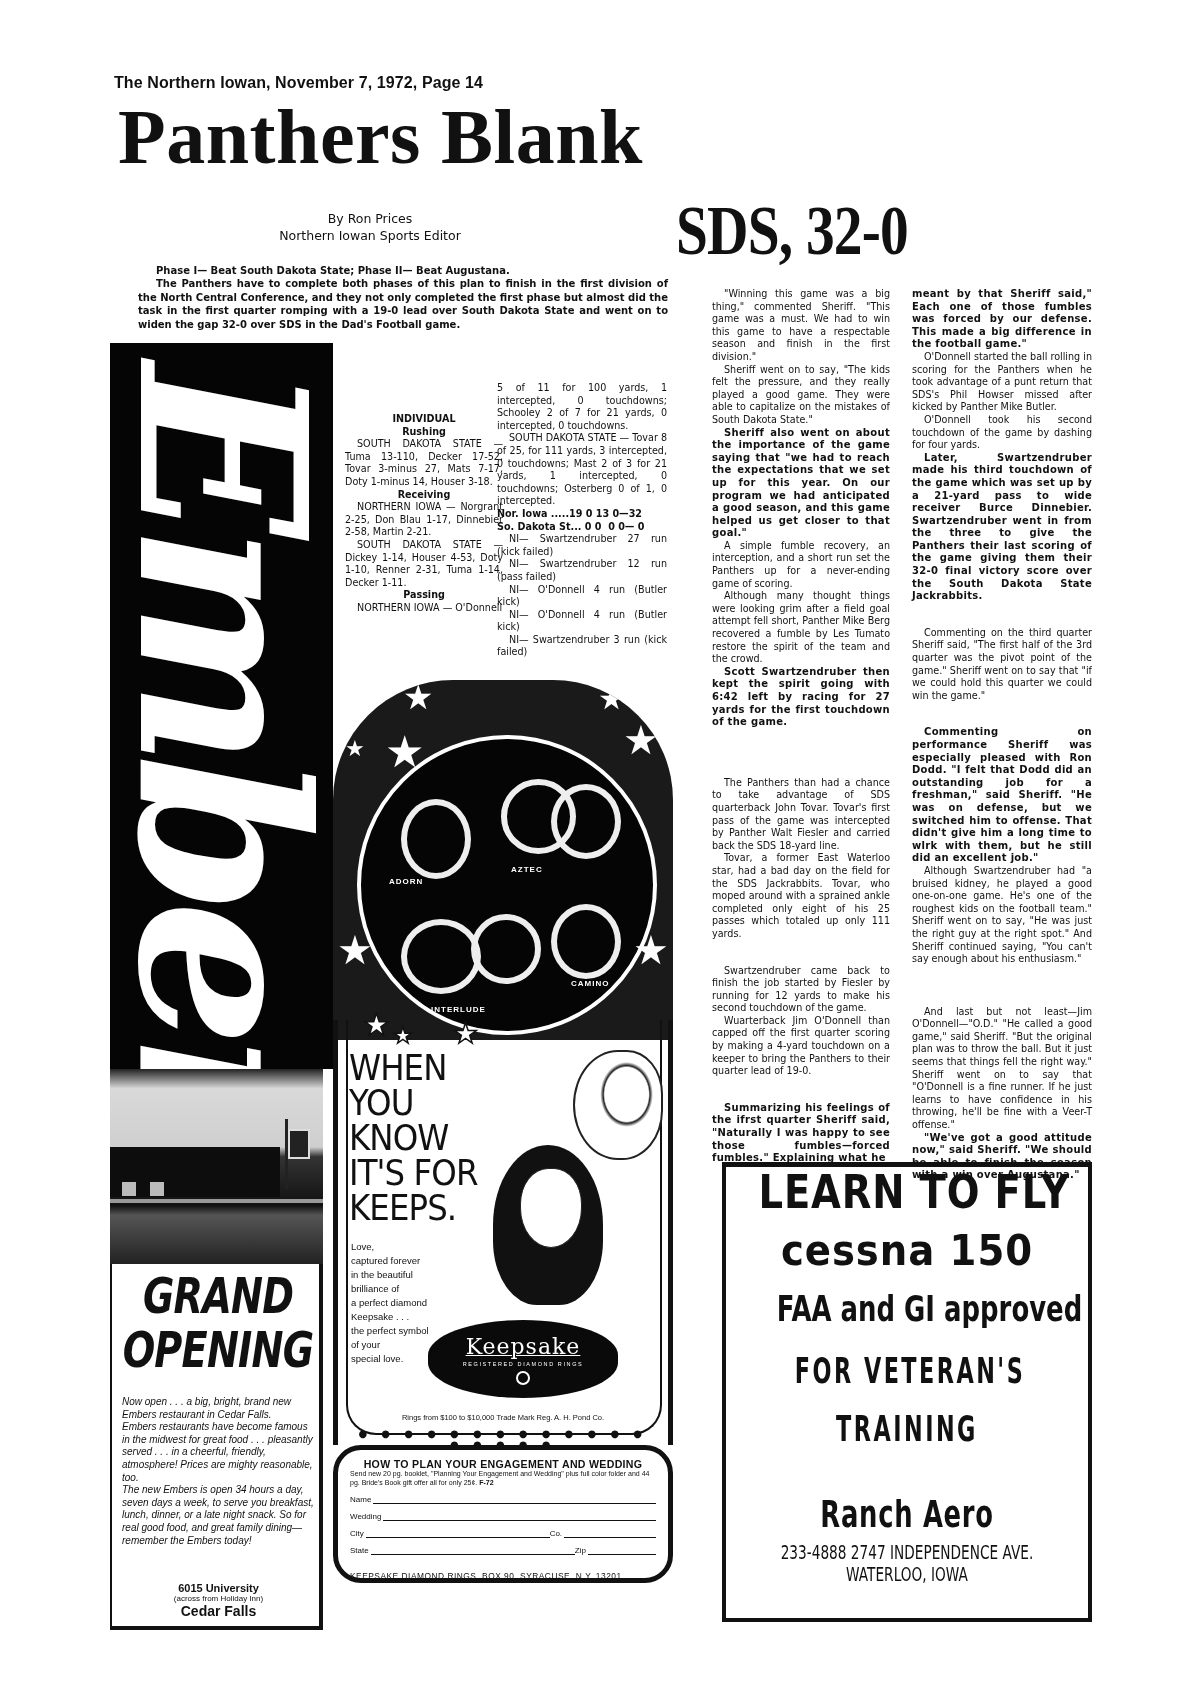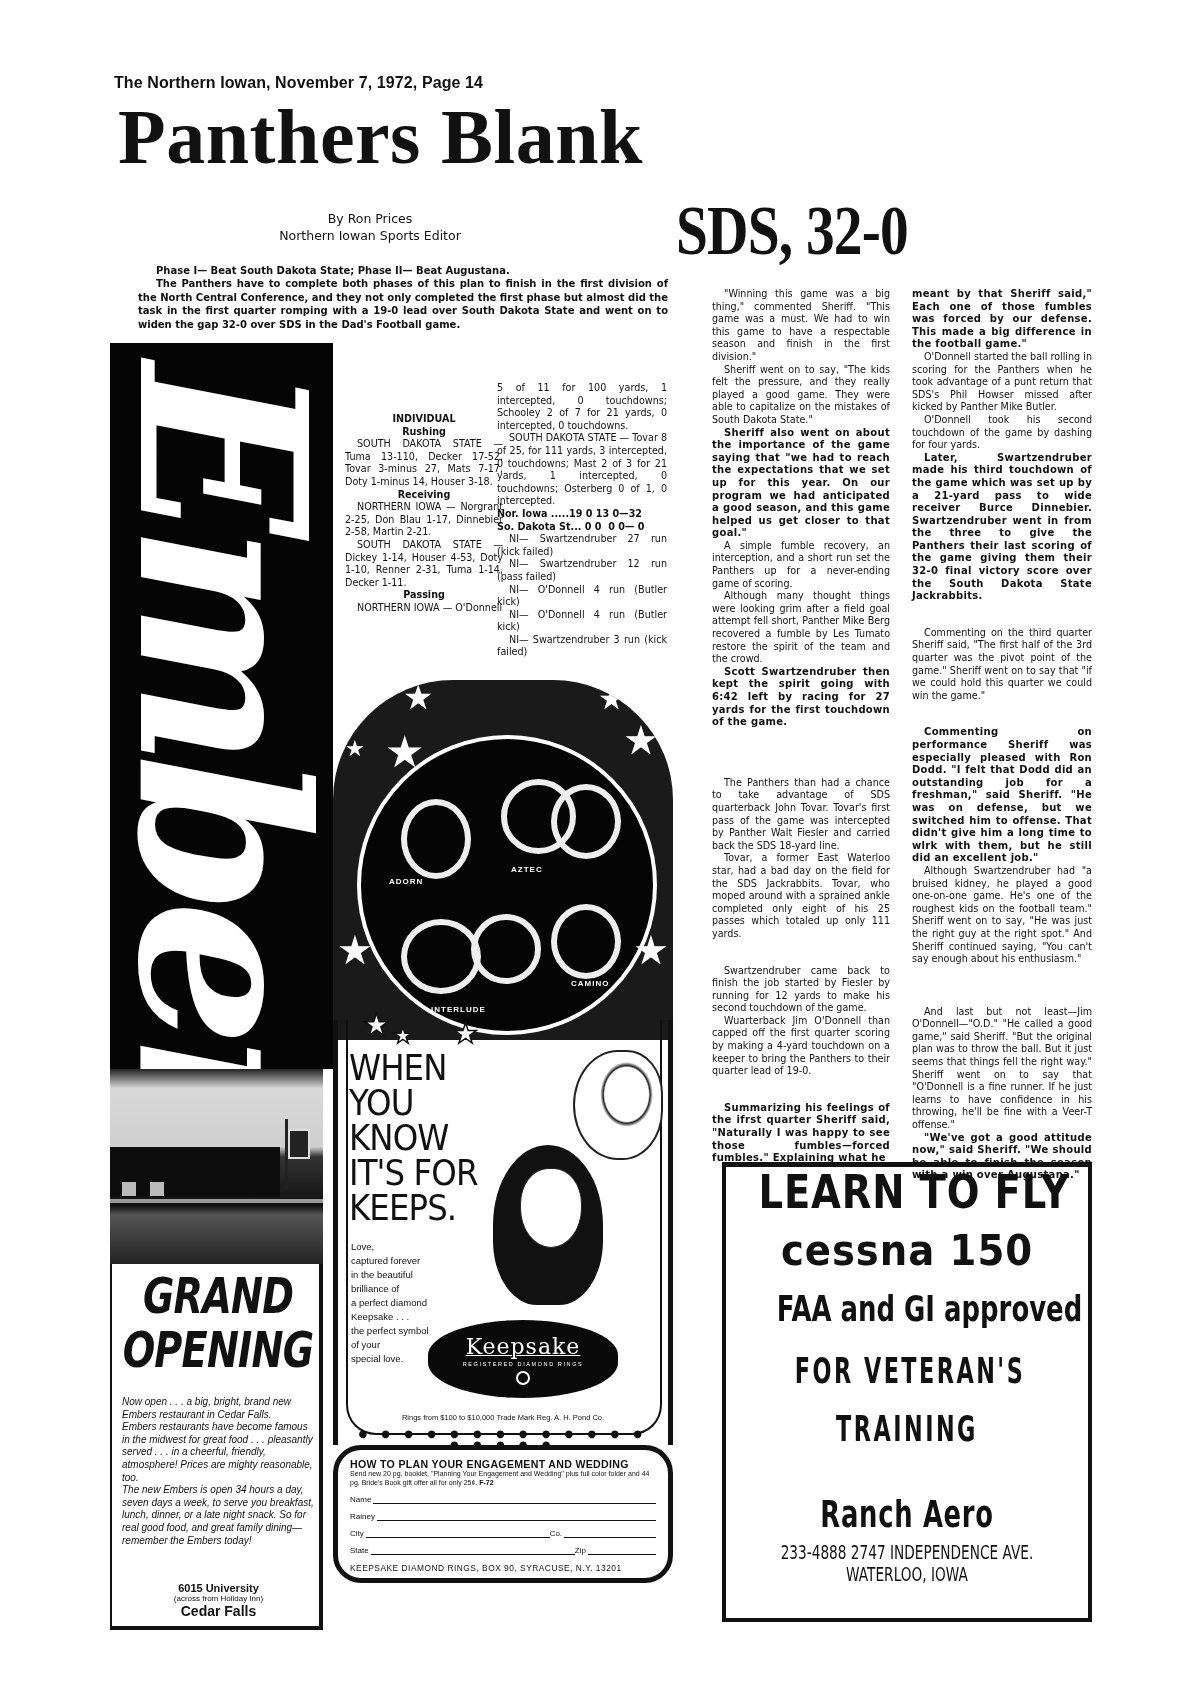--- a/index.html
+++ b/index.html
@@ -67,25 +67,25 @@
   .head-m { position: absolute; left: 105px; top: 0; width: 90px; height: 110px; background: radial-gradient(ellipse at 60% 40%, #fff 30%, #222 32%, #fff 36%); border-radius: 50% 40% 45% 50%; border: 2px solid #222; }
   .head-w { position: absolute; left: 25px; top: 95px; width: 110px; height: 160px; background: #111; border-radius: 50% 50% 40% 40%; }
   .face-w { position: absolute; left: 52px; top: 118px; width: 62px; height: 80px; background: #fff; border-radius: 45% 45% 50% 50%; border: 1px solid #222; }
   .ks-brand { position: absolute; left: 95px; top: 640px; width: 190px; height: 78px; background: #0a0a0a; border-radius: 50% / 45%; text-align: center; color: #fff; }
   .ks-brand .n { font-family: "DejaVu Serif", serif; font-size: 22px; padding-top: 14px; letter-spacing: 1px; text-decoration: underline; text-decoration-thickness: 1px; }
   .ks-brand .s { font-size: 5.5px; letter-spacing: 1.6px; margin-top: 2px; font-family: "Liberation Sans", sans-serif; }
   .ks-brand .d { width: 14px; height: 14px; border: 2px solid #fff; border-radius: 50%; margin: 4px auto 0; }
   .ks-price { position: absolute; left: 20px; top: 733px; width: 300px; text-align: center; font-family: "Liberation Sans", sans-serif; font-size: 7.5px; }
   .ks-dots { position: absolute; left: 20px; top: 748px; width: 300px; text-align: center; font-size: 10px; letter-spacing: 5.5px; }
   .ks-form { position: absolute; left: 0; top: 765px; width: 340px; height: 138px; border: 5px solid #111; border-radius: 28px; padding: 8px 12px 0 12px; font-family: "Liberation Sans", sans-serif; }
-  .ks-form .h { font-weight: bold; font-size: 10.6px; letter-spacing: 0.3px; white-space: nowrap; }
+  .ks-form .h { font-weight: bold; font-size: 10.6px; letter-spacing: 0.3px; white-space: nowrap; text-align: center; }
   .ks-form .d1 { font-size: 7px; line-height: 8.5px; }
   .ks-form .row { display: flex; align-items: flex-end; font-size: 8px; margin-top: 6px; height: 11px; }
   .ks-form .line { flex: 1; border-bottom: 1px solid #111; height: 8px; margin-left: 2px; }
-  .ks-form .foot { font-size: 8.4px; letter-spacing: 0.5px; margin-top: 8px; white-space: nowrap; }
+  .ks-form .foot { font-size: 8.4px; letter-spacing: 0.5px; margin-top: 16px; white-space: nowrap; }
 
   
   .fly { left: 722px; top: 1162px; width: 370px; height: 460px; border: 4px solid #111; border-top-width: 5px; text-align: center; font-family: "DejaVu Sans", sans-serif; }
   .fly div { white-space: nowrap; }
   .fly .l1 { font-weight: bold; font-size: 47px; line-height: 50px; transform: scaleX(0.82); margin-top: 0; letter-spacing: 1px; }
   .fly .l2 { font-weight: bold; font-size: 42px; line-height: 48px; transform: scaleX(0.92); margin-top: 10px; letter-spacing: 1px; }
   .fly .l3 { font-weight: bold; font-size: 36px; line-height: 40px; transform: scaleX(0.72); margin-top: 14px; }
   .fly .l4 { font-weight: bold; font-size: 36px; line-height: 40px; transform: scaleX(0.62); margin-top: 22px; letter-spacing: 4px; }
   .fly .l5 { font-weight: bold; font-size: 36px; line-height: 40px; transform: scaleX(0.62); margin-top: 18px; letter-spacing: 4px; }
   .fly .l6 { font-weight: bold; font-size: 38px; line-height: 42px; transform: scaleX(0.68); margin-top: 44px; letter-spacing: 1px; }
@@ -246,21 +246,21 @@
   <div class="ks-price">Rings from $100 to $10,000 Trade Mark Reg. A. H. Pond Co.</div>
   <div class="ks-dots">● ● ● ● ● ● ● ● ● ● ● ● ● ● ● ● ● ●</div>
   <div class="ks-form">
     <div class="h">HOW TO PLAN YOUR ENGAGEMENT AND WEDDING</div>
     <div class="d1"><span>Send new 20 pg. booklet, "Planning Your Engagement and Wedding" plus full color folder and 44 pg. Bride's Book gift offer all for only 25¢.</span> <b>F-72</b></div>
     <div class="row">
         <span>Name</span>
         <span class="line"></span>
       </div>
     <div class="row">
-        <span>Rainey</span>
+        <span>Wedding</span>
         <span class="line"></span>
       </div>
     <div class="row">
         <span>City</span>
         <span class="line" style="flex:2"></span>
         <span>Co.</span>
         <span class="line"></span>
       </div>
     <div class="row">
         <span>State</span>

